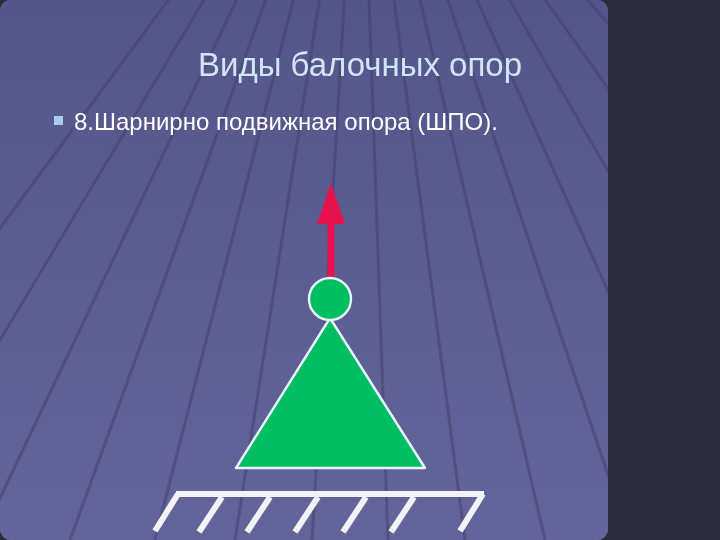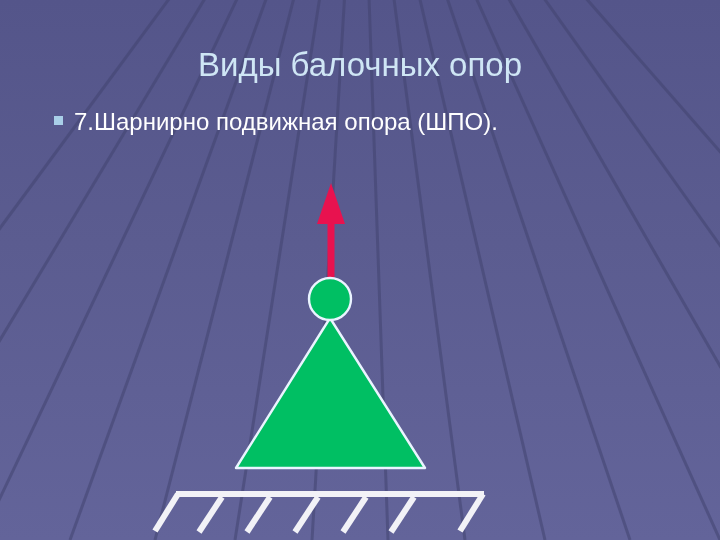--- a/index.html
+++ b/index.html
@@ -2,25 +2,26 @@
 <html><head>
 <meta charset="utf-8">
 <style>
   html, body {
     margin: 0;
     padding: 0;
     background: #2b2b3a;
   }
   .slide {
     position: relative;
-    width: 720px;
+    width: 608px;
     height: 540px;
     overflow: hidden;
     background: #5c5d8f;
     font-family: "Liberation Sans", sans-serif;
+    border-radius: 11px;
   }
 
   
   .bg-grid {
     position: absolute;
     inset: 0;
     width: 720px;
     height: 540px;
   }
 
@@ -129,21 +130,21 @@
       <line x1="0" y1="398" x2="720" y2="398"></line>
       <line x1="0" y1="453" x2="720" y2="453"></line>
       <line x1="0" y1="513" x2="720" y2="513"></line>
     </g>
   </svg>
 
   <div class="title">Виды балочных опор</div>
 
   <div class="bullet-row">
     <span class="bullet-mark"></span>
-    <span class="bullet-text">7.Шарнирно подвижная опора (ШПО).</span>
+    <span class="bullet-text">8.Шарнирно подвижная опора (ШПО).</span>
   </div>
 
   <svg class="diagram" viewBox="0 0 720 540">
 
     <g>
       <line x1="331" y1="305" x2="331" y2="212" stroke="#e8124f" stroke-width="7"></line>
       <polygon points="331,183 345,224 317,224" fill="#e8124f"></polygon>
     </g>
 
     <polygon points="330,318 425,468 236,468" fill="#00bf63" stroke="#eaf4ff" stroke-width="2.4" stroke-linejoin="round"></polygon>

